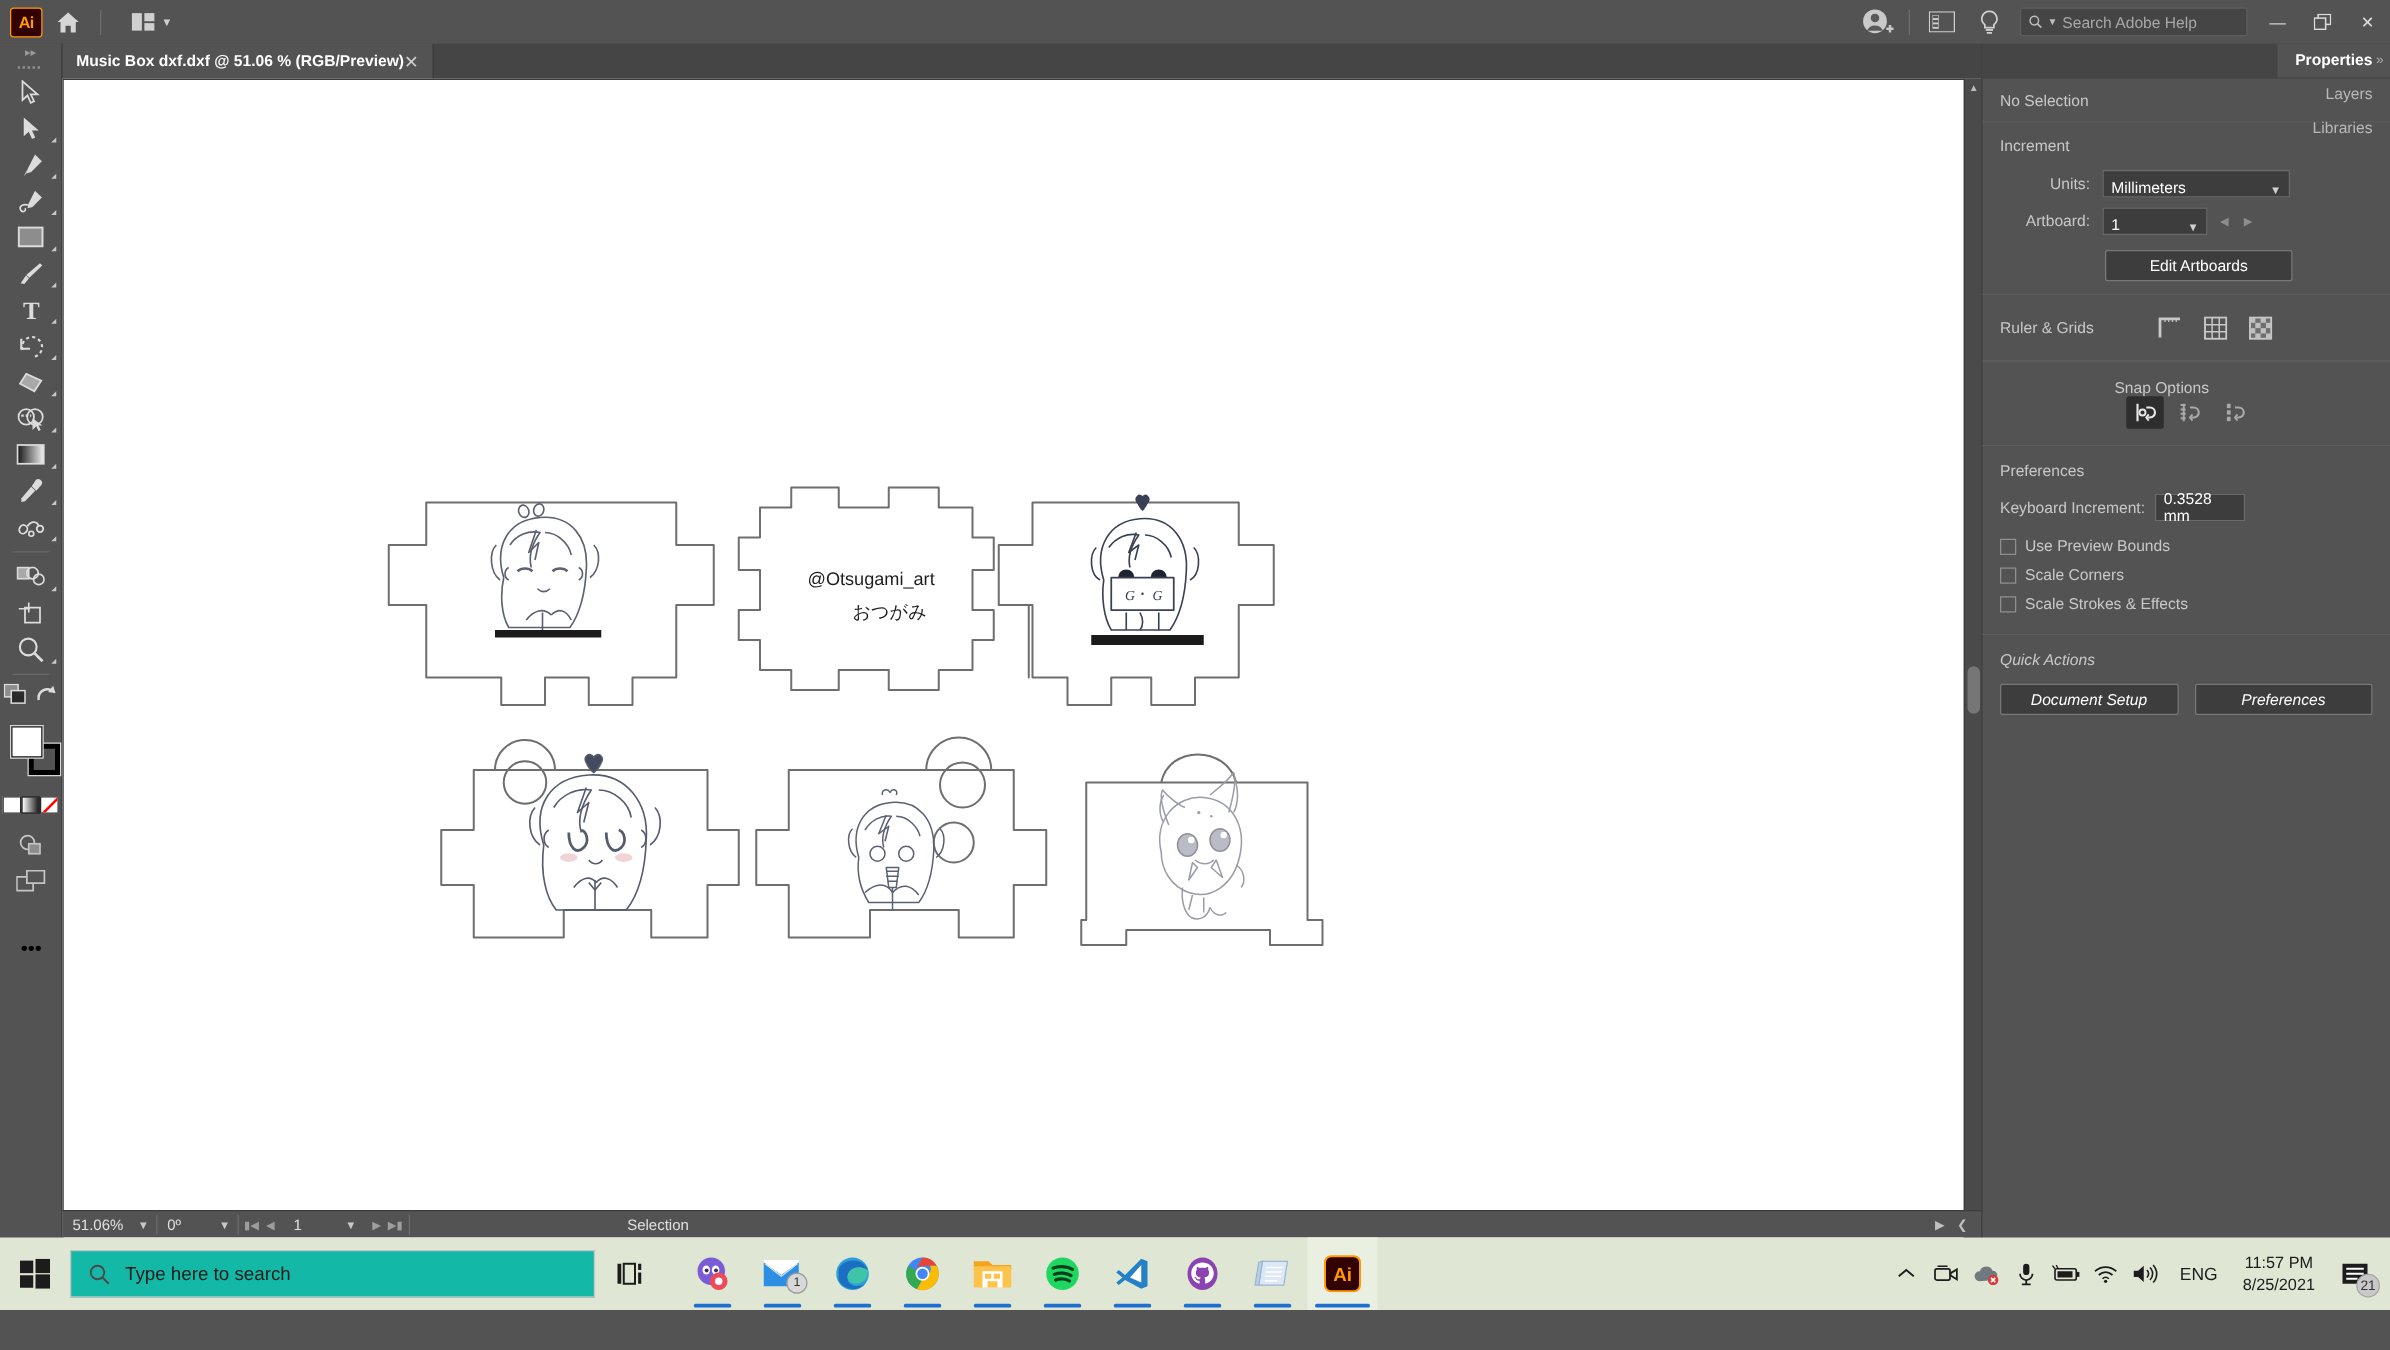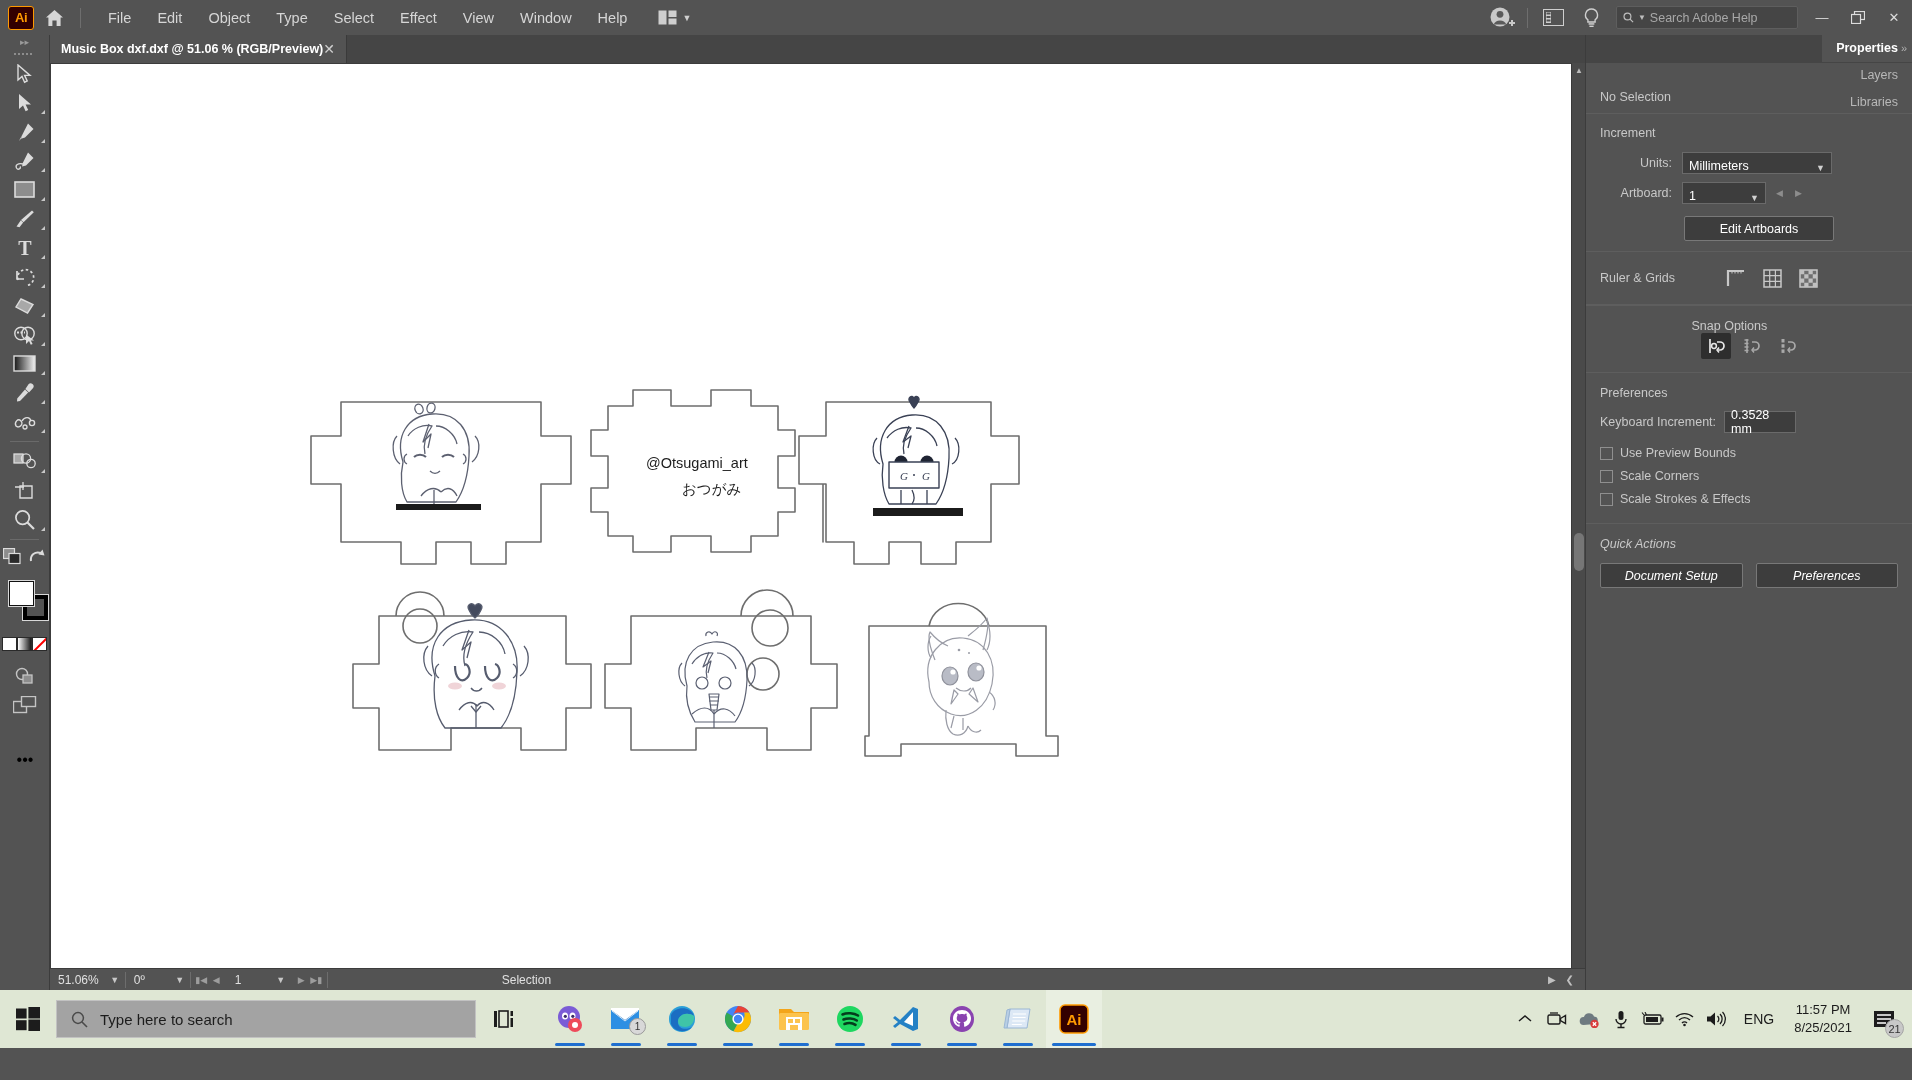--- a/index.html
+++ b/index.html
@@ -161,21 +161,21 @@
   .panel-tabs {
     height: 28px; background: #454545; display: flex; align-items: flex-end;
     position: relative;
     flex-direction: column;
   }
   .ptab {
     padding: 6px 14px 7px; font-size: 12.5px; color: #b8b8b8; height: 28px;
   }
   .ptab.active { background: #535353; color: #ffffff; font-weight: bold; }
   .panel-collapse { position:absolute; right:5px; top:7px; color:#b0b0b0; font-size: 11px;}
-  .p-section { padding: 27px 14px; }
+  .p-section { padding: 11px 14px; }
   .p-divider { height:1px; background: #474747; border-bottom: 1px solid #5e5e5e;}
   .p-label { color: #c8c8c8; font-size: 12.5px; }
   .p-heading { color: #c8c8c8; font-size: 12.5px; margin-bottom: 3px; }
   .row { display: flex; align-items: center; margin-bottom: 8px; }
   .row-label { color:#c8c8c8; font-size: 12.5px; text-align: right; }
   .select {
     background: #3d3d3d; border: 1px solid #6a6a6a; color: #ffffff;
     font-size: 12.5px; height: 22px; display: flex; align-items: flex-end;
     padding: 0 6px; justify-content: space-between;
   }
@@ -207,21 +207,21 @@
   .chk-label { color:#c8c8c8; font-size: 12.5px; }
   .qa-buttons { display:flex; gap: 13px; }
 
   
   .taskbar {
     position: absolute; bottom: 0; left: 0; width: 1912px; height: 58px;
     background: #dfe7d4; display: flex; align-items: center;
   }
   .start-btn { width: 56px; height: 58px; display:flex; align-items:center; justify-content:center; }
   .tb-search {
-    width: 420px; height: 38px; background: #a3a3a3; border: 1px solid #c2c2c2;
+    width: 420px; height: 38px; background: #14b8a6; border: 1px solid #c2c2c2;
     display: flex; align-items: center; gap: 12px; padding: 0 14px;
     color: #1c1c1c; font-size: 15px;
   }
   .taskview { width: 56px; height: 58px; display:flex; align-items:center; justify-content:center; }
   .tb-apps { display: flex; align-items: center; margin-left: 10px; }
   .tb-app {
     width: 56px; height: 58px; position: relative;
     display:flex; align-items:center; justify-content:center;
   }
   .tb-app.active { background: #e9efe1; }
@@ -249,31 +249,20 @@
 <div class="app">
 
   <div class="menubar">
     <div class="ai-logo">Ai</div>
     <div class="home-btn">
       <svg width="19" height="18" viewBox="0 0 19 18">
           <path d="M9.5 1 L18 8.5 L15.6 8.5 L15.6 17 L11.6 17 L11.6 11.5 L7.4 11.5 L7.4 17 L3.4 17 L3.4 8.5 L1 8.5 Z" fill="#d6d6d6"></path>
         </svg>
     </div>
     <div class="sep-v"></div>
-    <div class="menu-items">
-      <div class="menu-item">File</div>
-      <div class="menu-item">Edit</div>
-      <div class="menu-item">Object</div>
-      <div class="menu-item">Type</div>
-      <div class="menu-item">Select</div>
-      <div class="menu-item">Effect</div>
-      <div class="menu-item">View</div>
-      <div class="menu-item">Window</div>
-      <div class="menu-item">Help</div>
-    </div>
     <div class="arrange-btn">
       <svg width="19" height="15" viewBox="0 0 19 15">
         <rect x="0.5" y="0.5" width="8" height="14" fill="#cfcfcf"></rect>
         <rect x="10.5" y="0.5" width="8" height="6.5" fill="#cfcfcf"></rect>
         <rect x="10.5" y="8.5" width="8" height="6" fill="#cfcfcf"></rect>
       </svg>
       <span style="color:#cfcfcf;font-size:9px;">▼</span>
     </div>
 
     <div class="top-right">

